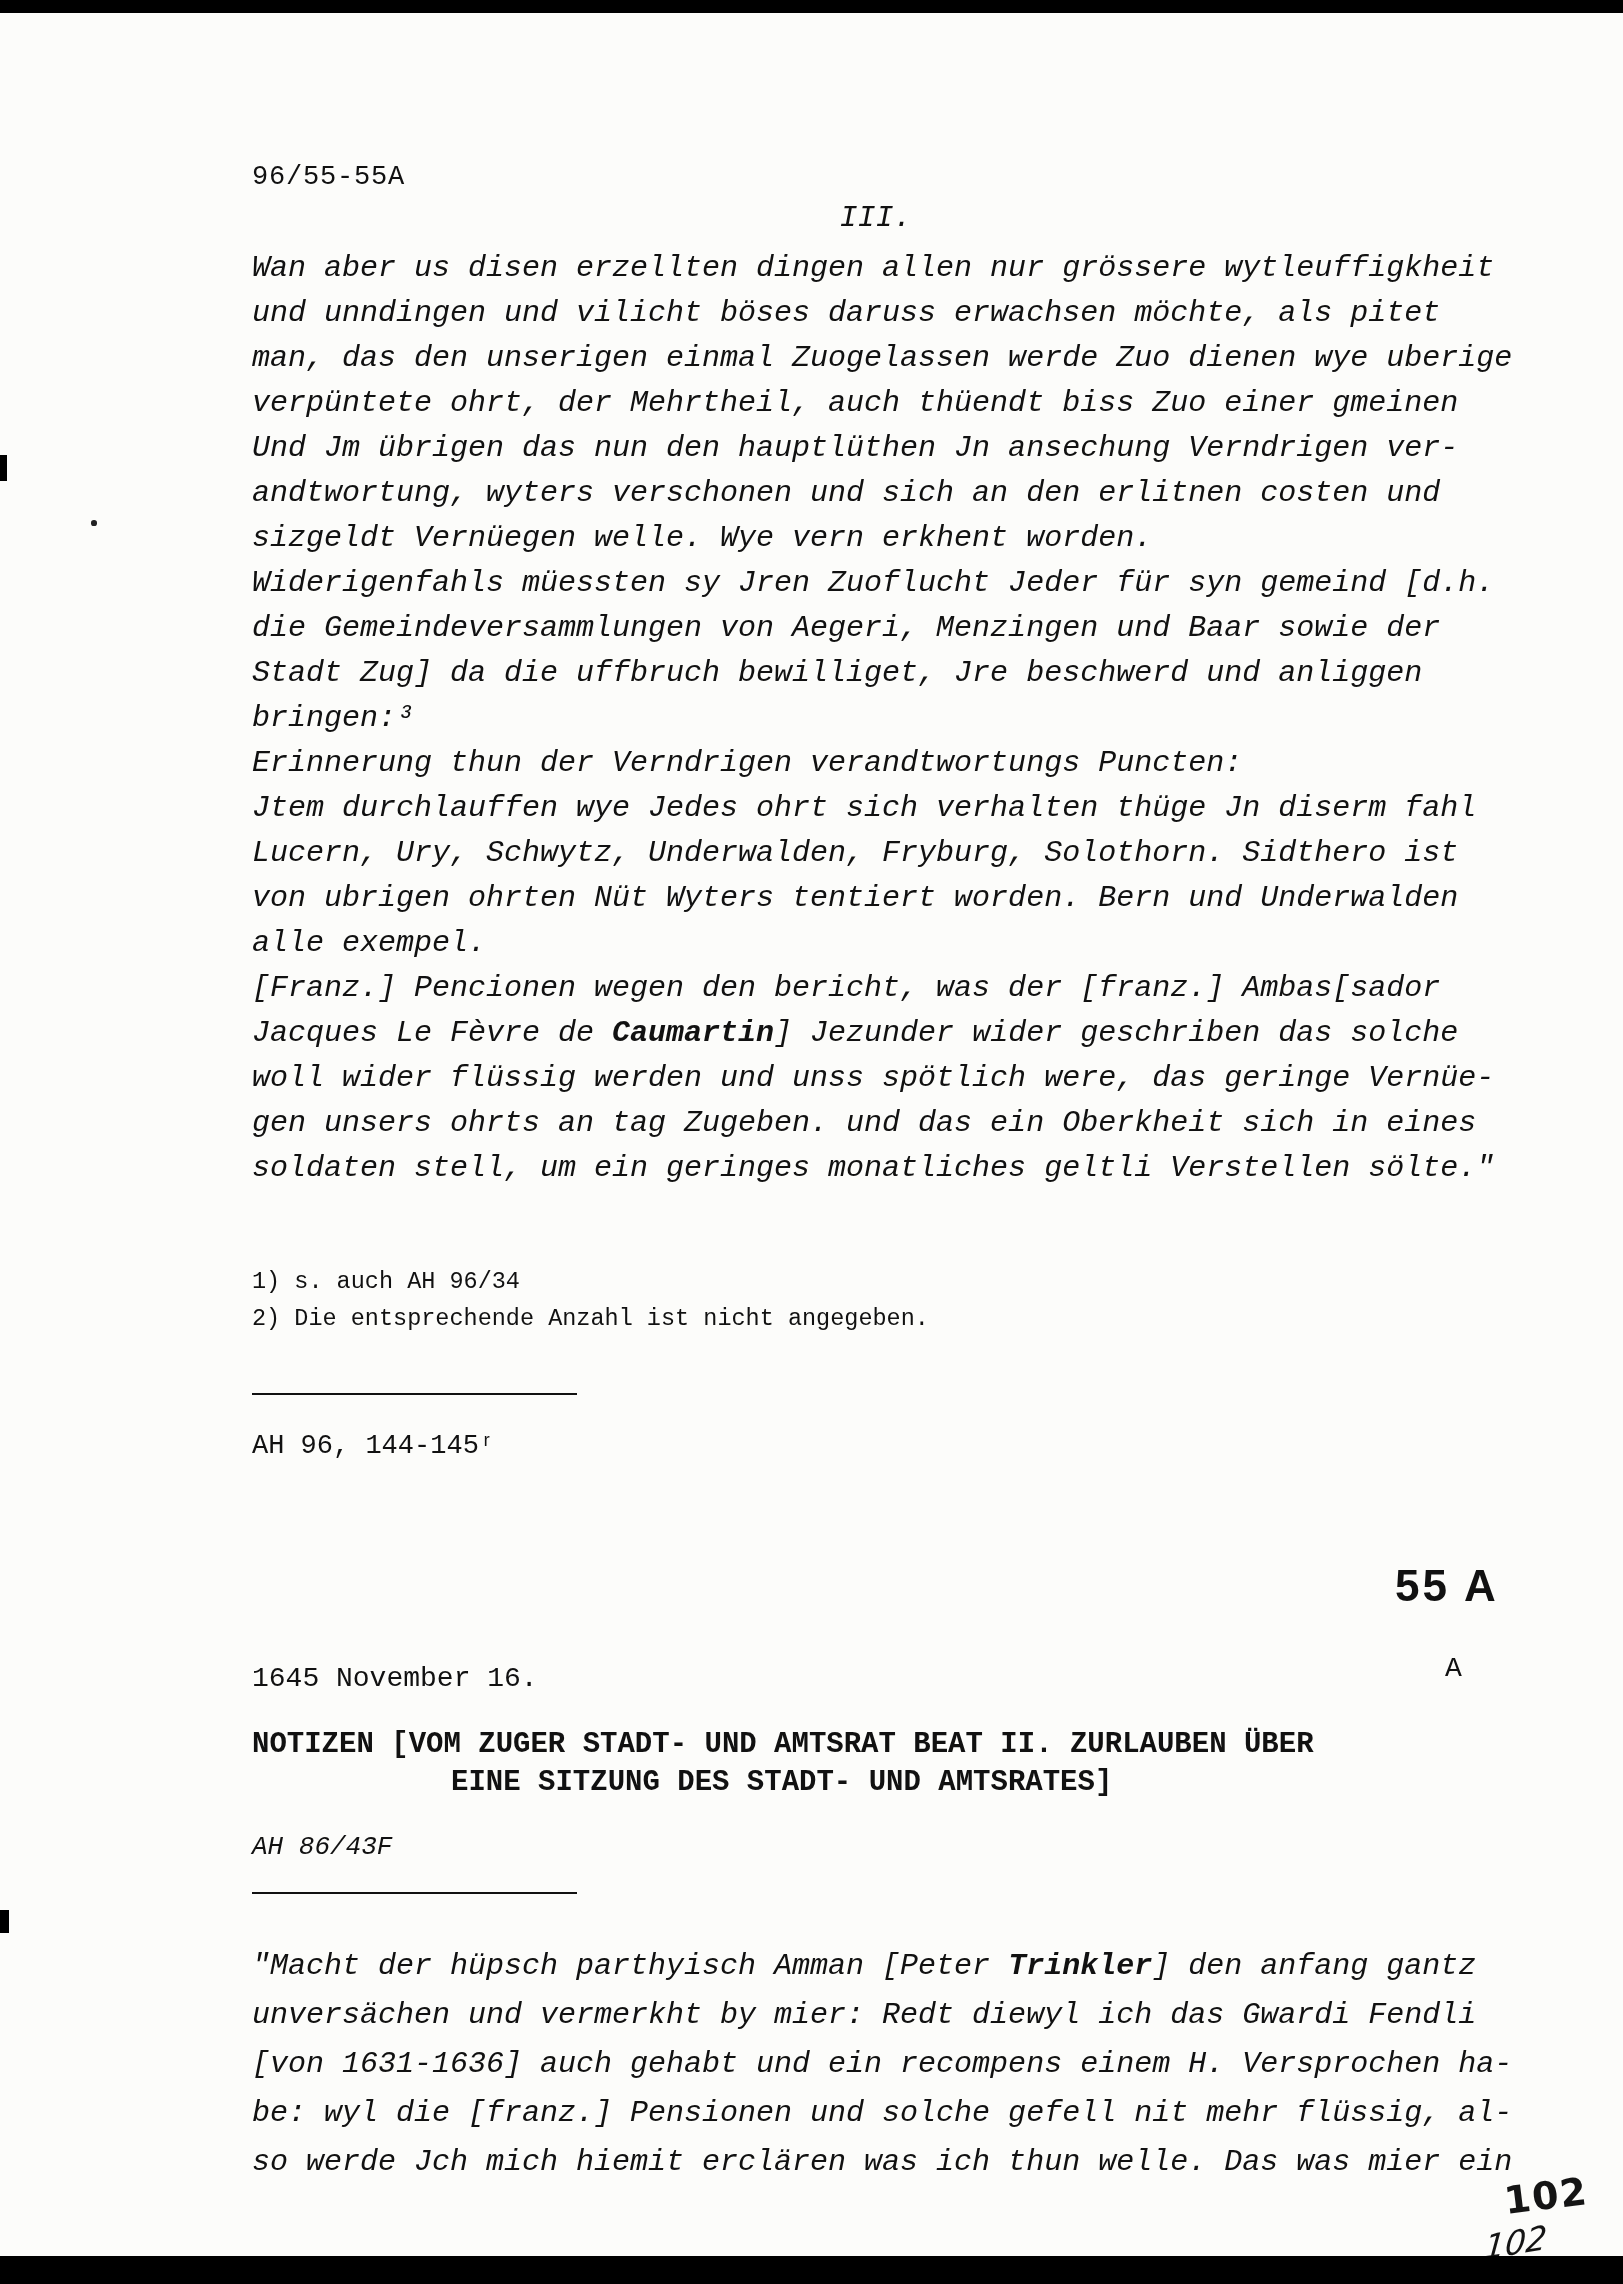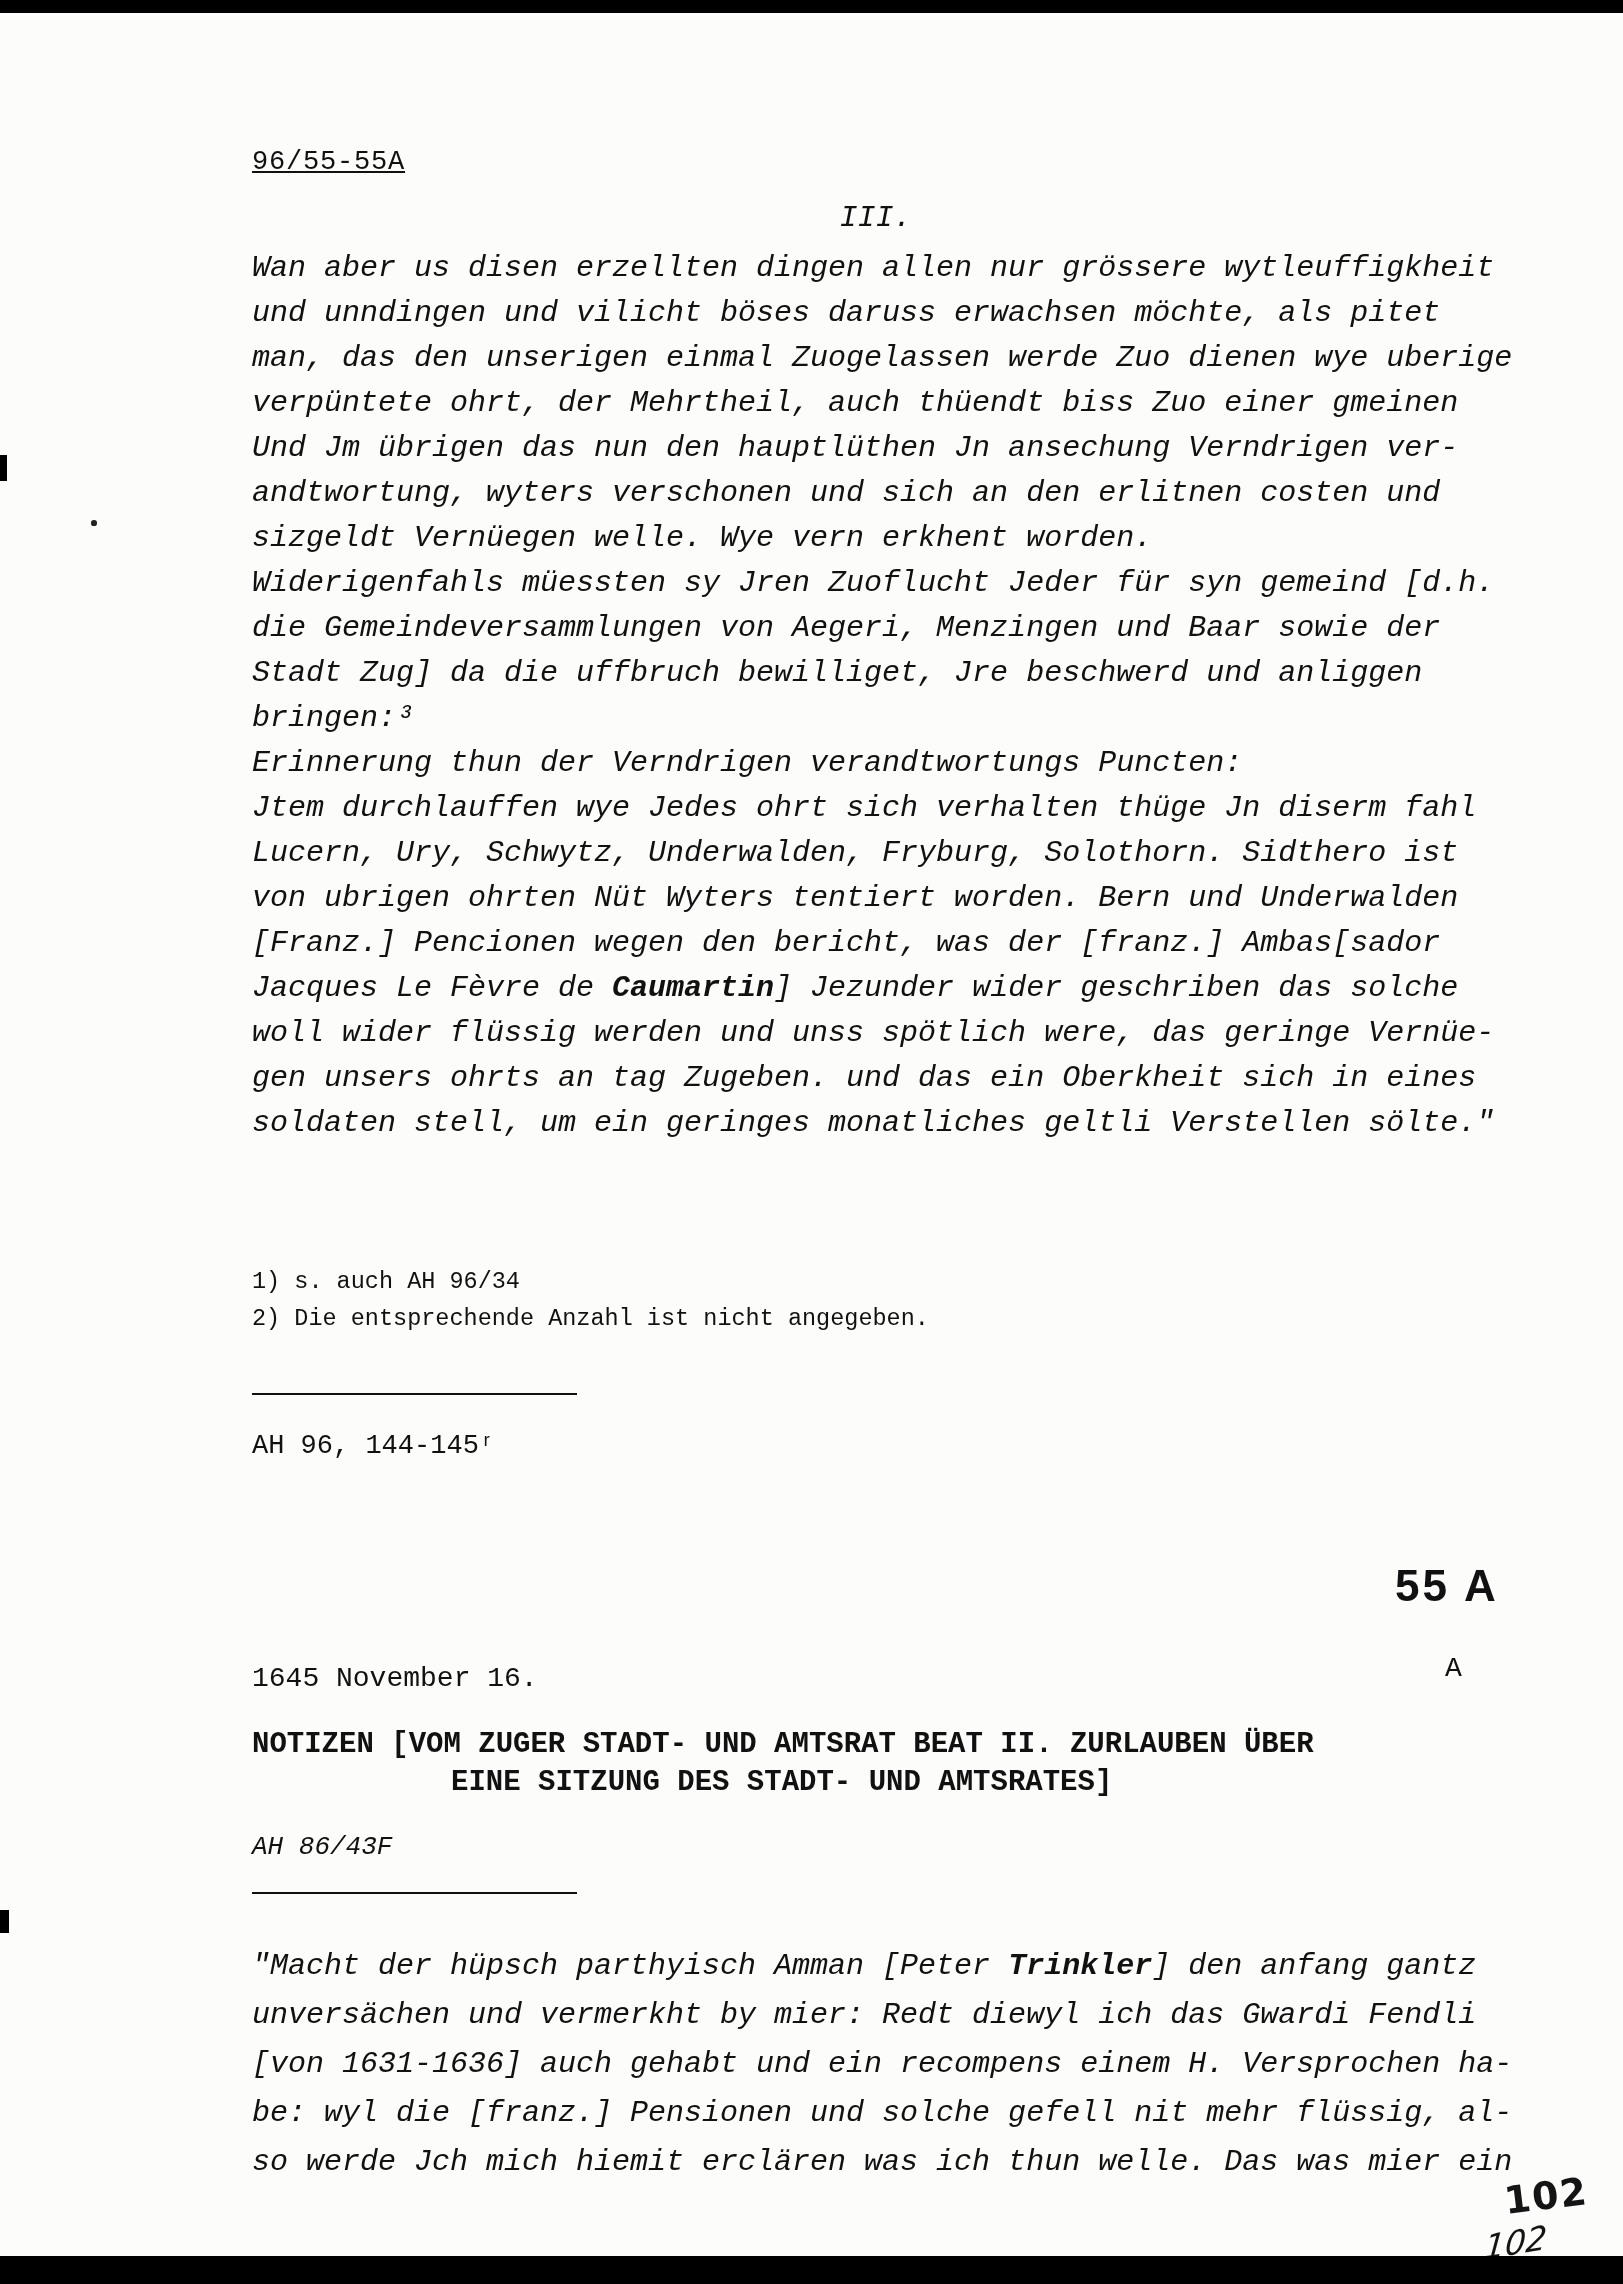--- a/index.html
+++ b/index.html
@@ -12,22 +12,22 @@
     color:#111;
   }
   .bar{position:absolute;left:0;width:1624px;background:#000;}
   .bar.top{top:0;height:13px;}
   .bar.bottom{top:2256px;height:28px;}
   .edge-mark{position:absolute;background:#000;}
 
   .mono-up{font-style:normal;}
 
   .doc-ref{
-    position:absolute;left:252px;top:147px;
-    font-size:27px;letter-spacing:0.8px;white-space:pre;text-decoration:underline;
+    position:absolute;left:252px;top:162px;
+    font-size:27px;letter-spacing:0.8px;white-space:pre;
   }
   .sec-head{
     position:absolute;left:252px;top:201px;width:1247px;
     text-align:center;font-style:italic;font-size:30px;white-space:pre;
   }
   .body-text{
     position:absolute;left:252px;top:246px;width:1315px;
     font-style:italic;font-size:30px;line-height:45px;
   }
   .body-text .tline, .quote-text .tline, .footnotes .tline{white-space:pre;}
@@ -120,20 +120,21 @@
       <div class="tline"><span>andtwortung, wyters verschonen und sich an den erlitnen costen und</span></div>
       <div class="tline"><span>sizgeldt Vernüegen welle. Wye vern erkhent worden.</span></div>
       <div class="tline"><span>Widerigenfahls müessten sy Jren Zuoflucht Jeder für syn gemeind [d.h.</span></div>
       <div class="tline"><span>die Gemeindeversammlungen von Aegeri, Menzingen und Baar sowie der</span></div>
       <div class="tline"><span>Stadt Zug] da die uffbruch bewilliget, Jre beschwerd und anliggen</span></div>
       <div class="tline"><span>bringen:³</span></div>
       <div class="tline"><span>Erinnerung thun der Verndrigen verandtwortungs Puncten:</span></div>
       <div class="tline"><span>Jtem durchlauffen wye Jedes ohrt sich verhalten thüge Jn diserm fahl</span></div>
       <div class="tline"><span>Lucern, Ury, Schwytz, Underwalden, Fryburg, Solothorn. Sidthero ist</span></div>
       <div class="tline"><span>von ubrigen ohrten Nüt Wyters tentiert worden. Bern und Underwalden</span></div>
+      <div class="tline"><span>alle exempel.</span></div>
       <div class="tline"><span>[Franz.] Pencionen wegen den bericht, was der [franz.] Ambas[sador</span></div>
       <div class="tline"><span>Jacques Le Fèvre de </span><b>Caumartin</b><span>] Jezunder wider geschriben das solche</span></div>
       <div class="tline"><span>woll wider flüssig werden und unss spötlich were, das geringe Vernüe-</span></div>
       <div class="tline"><span>gen unsers ohrts an tag Zugeben. und das ein Oberkheit sich in eines</span></div>
       <div class="tline"><span>soldaten stell, um ein geringes monatliches geltli Verstellen sölte."</span></div>
     </div>
 
   <div class="footnotes">
       <div class="tline"><span>1) s. auch AH 96/34</span></div>
       <div class="tline"><span>2) Die entsprechende Anzahl ist nicht angegeben.</span></div>

